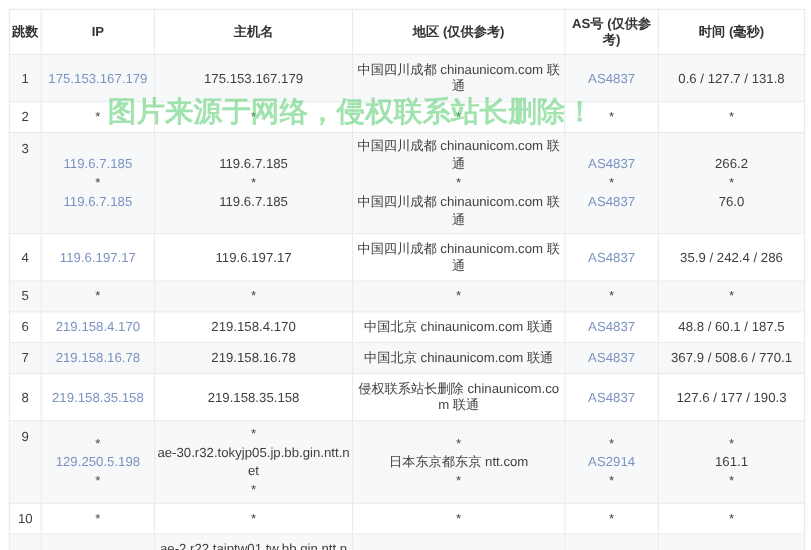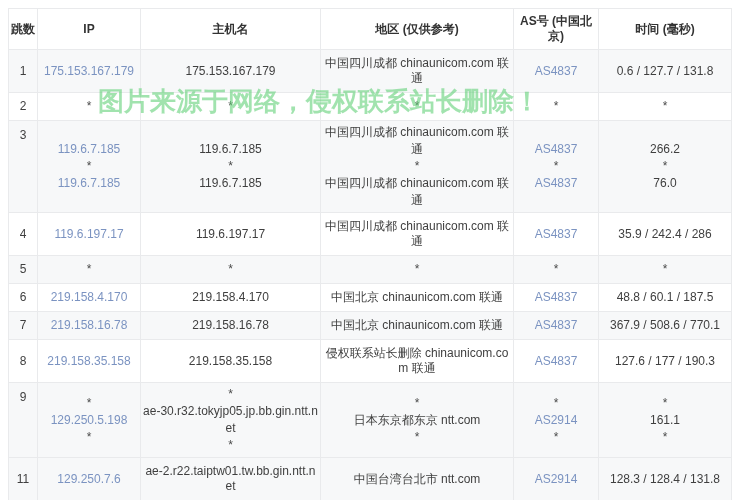--- a/index.html
+++ b/index.html
@@ -64,21 +64,21 @@
     <col style="width:193px">
     <col style="width:85px">
     <col style="width:133px">
   </colgroup>
   <thead>
     <tr id="header-row">
         <th>跳数</th>
         <th>IP</th>
         <th>主机名</th>
         <th>地区 (仅供参考)</th>
-        <th>AS号 (中国北京)</th>
+        <th>AS号 (仅供参考)</th>
         <th>时间 (毫秒)</th>
       </tr>
   </thead>
   <tbody id="table-body">
       <tr class="odd">
         <td>1</td>
         <td><span class="link">175.153.167.179</span></td>
         <td><span>175.153.167.179</span></td>
         <td><span>中国四川成都 chinaunicom.com 联通</span></td>
         <td><span class="link">AS4837</span></td>
@@ -180,20 +180,28 @@
         <td class="multi">
           <div class="cell-line star">*</div>
           <div class="cell-line link">AS2914</div>
           <div class="cell-line star">*</div>
         </td>
         <td class="multi">
           <div class="cell-line star">*</div>
           <div class="cell-line">161.1</div>
           <div class="cell-line star">*</div>
         </td>
+      </tr>
+      <tr class="even">
+        <td>10</td>
+        <td><span class="star">*</span></td>
+        <td><span class="star">*</span></td>
+        <td><span class="star">*</span></td>
+        <td><span class="star">*</span></td>
+        <td><span class="star">*</span></td>
       </tr>
       <tr class="odd">
         <td>11</td>
         <td><span class="link">129.250.7.6</span></td>
         <td><span>ae-2.r22.taiptw01.tw.bb.gin.ntt.net</span></td>
         <td><span>中国台湾台北市 ntt.com</span></td>
         <td><span class="link">AS2914</span></td>
         <td><span>128.3 / 128.4 / 131.8</span></td>
       </tr>
     </tbody>

